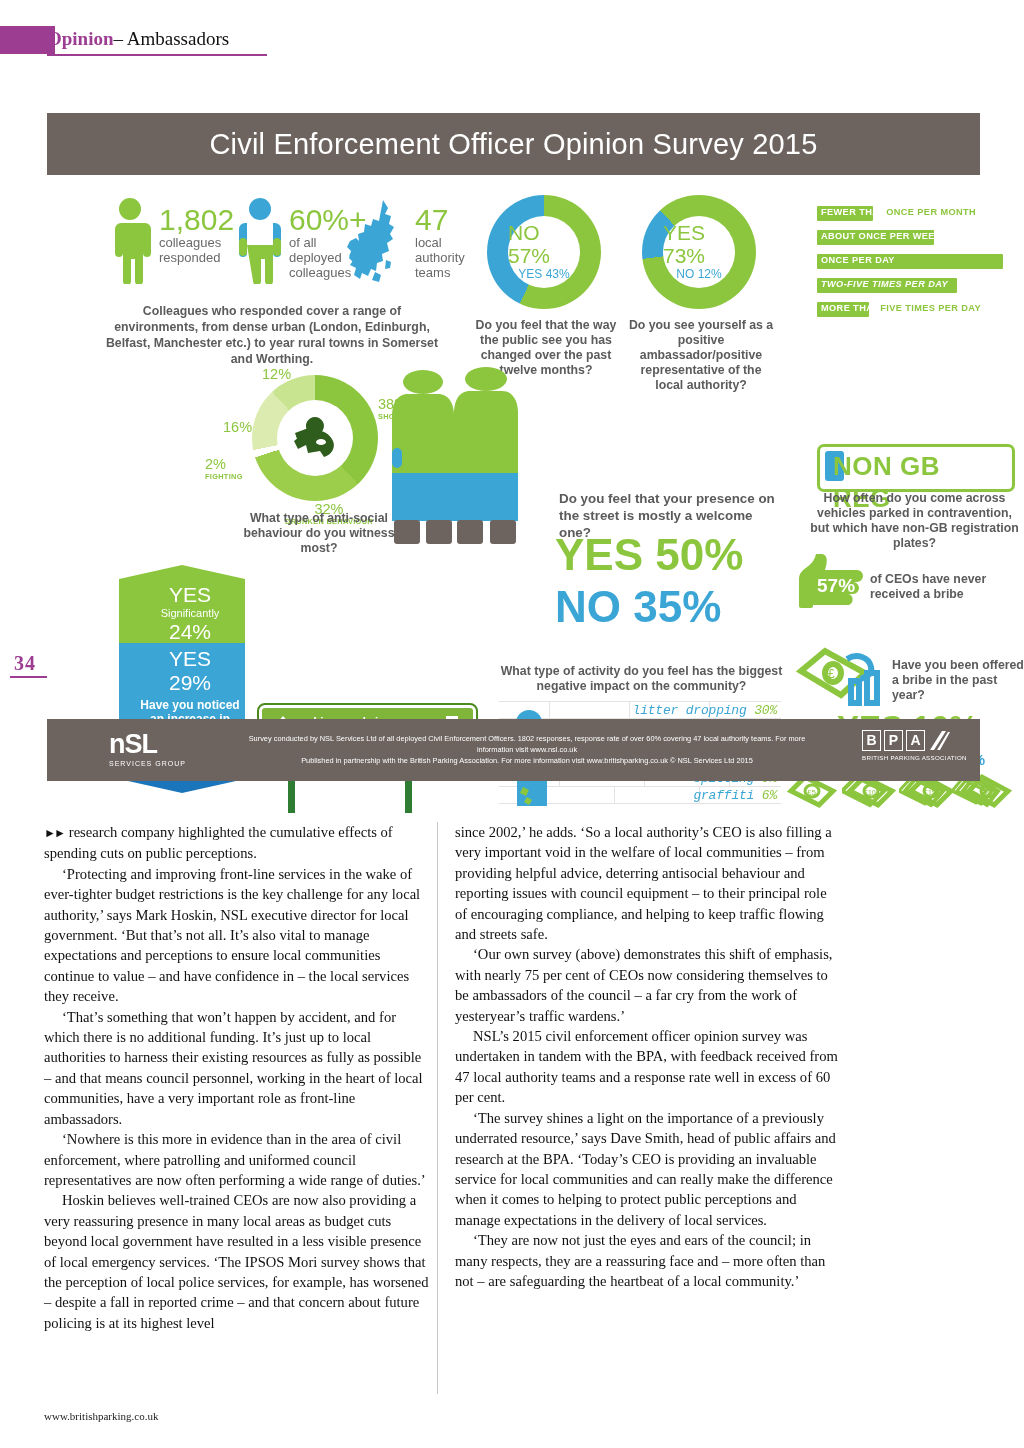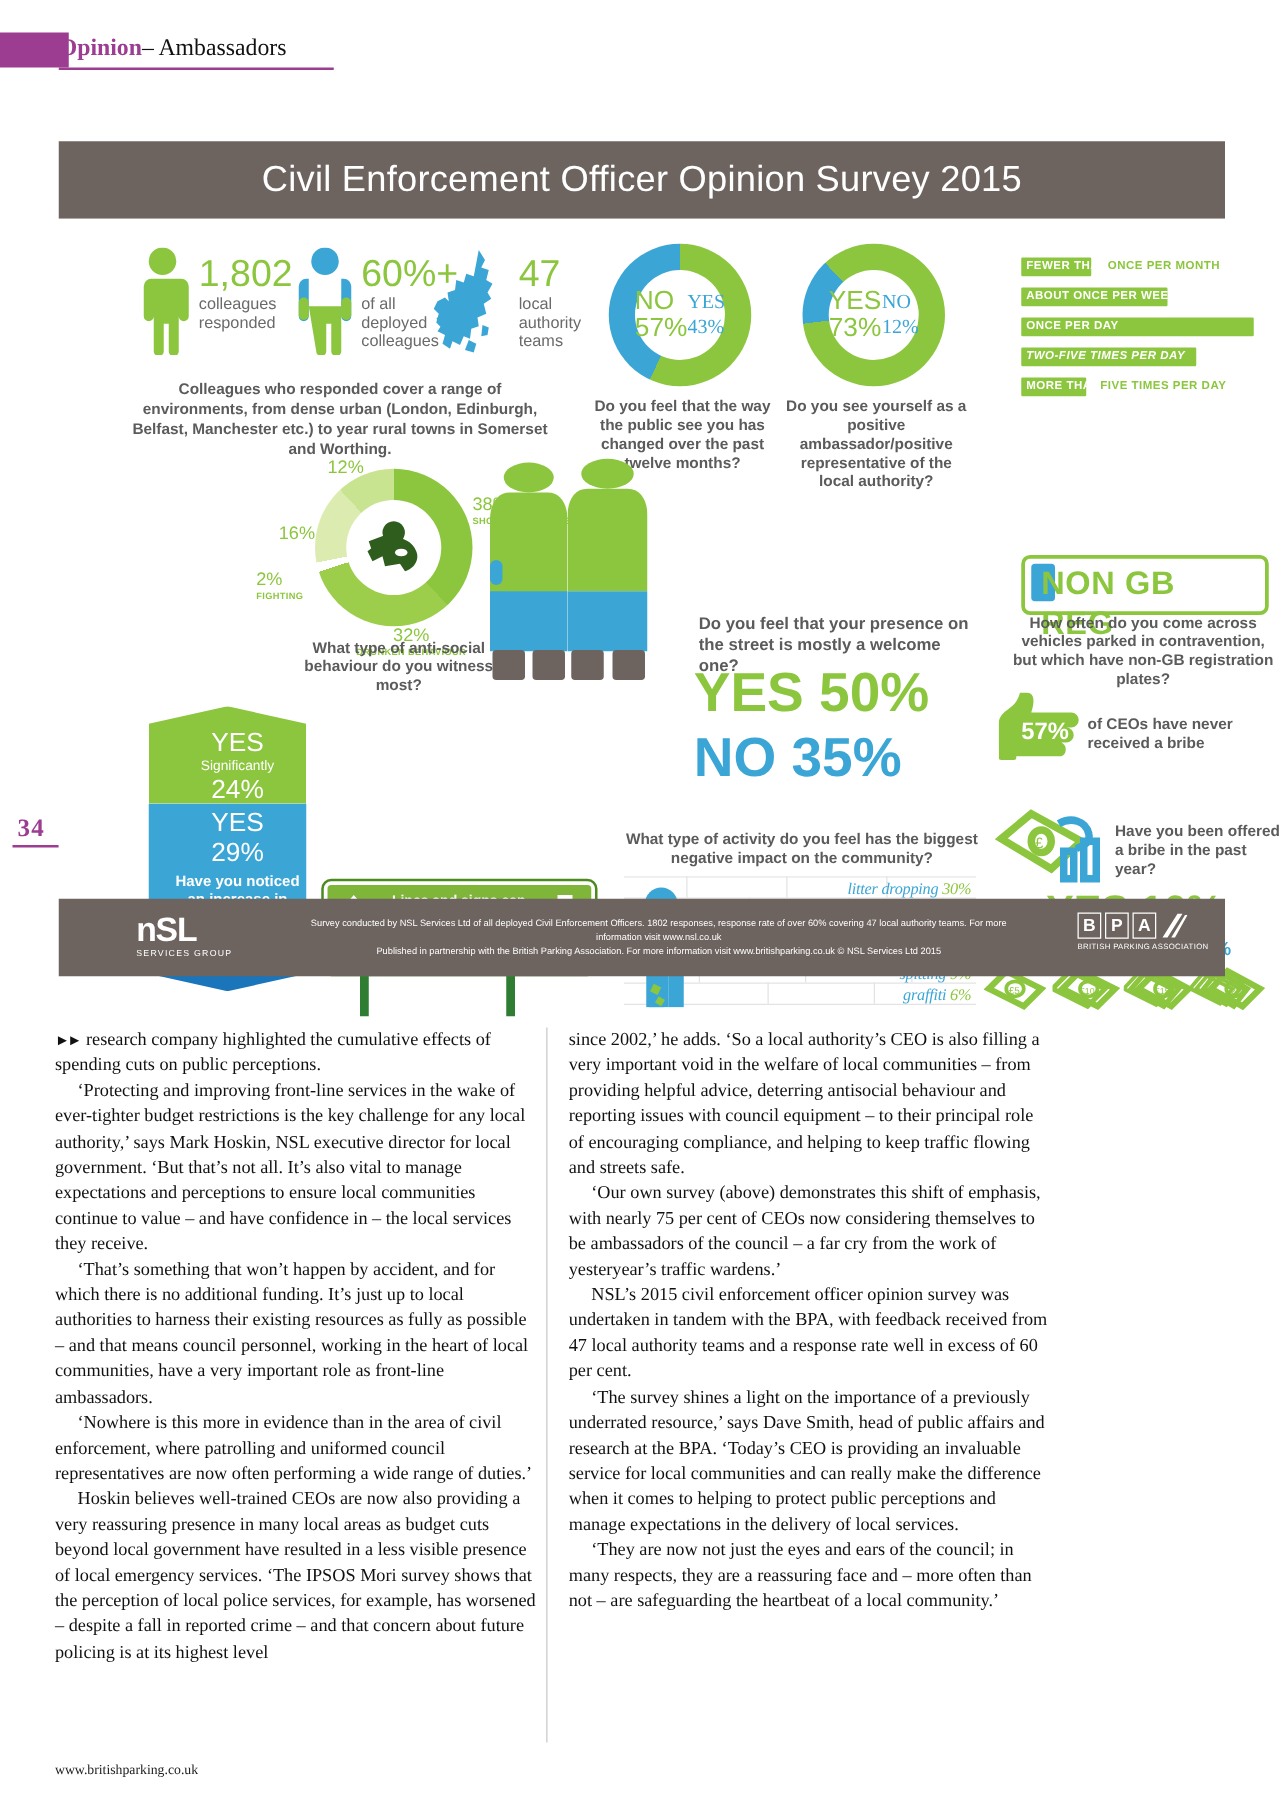--- a/index.html
+++ b/index.html
@@ -33,23 +33,23 @@
   .person{position:absolute;}
   .bignum{font-family:"Liberation Sans",sans-serif;font-size:30px;color:#8cc63e;font-weight:normal;line-height:1;}
   .sublbl{font-family:"Liberation Sans",sans-serif;font-size:13px;color:#6a6a6a;line-height:15px;}
 
   .covernote{position:absolute;left:55px;top:190px;width:340px;text-align:center;
     font-family:"Liberation Sans",sans-serif;font-size:12.3px;font-weight:bold;color:#5b5b5b;line-height:16px;}
 
   
   .donut{position:absolute;border-radius:50%;}
   .donut .hole{position:absolute;left:50%;top:50%;transform:translate(-50%,-50%);
-    border-radius:50%;background:#fff;display:flex;align-items:center;justify-content:center;}
+    border-radius:50%;background:#fff;display:flex;flex-direction:column;align-items:center;justify-content:center;}
   .donut .l1{font-family:"Liberation Sans",sans-serif;font-size:21px;color:#8cc63e;line-height:1.05;}
-  .donut .l2{font-family:Liberation Serif, serif;font-size:16px;color:#3ba6d6;line-height:1.25;}
+  .donut .l2{font-family:Liberation Sans, sans-serif;font-size:12px;color:#3ba6d6;line-height:1.25;}
   .qtext{position:absolute;text-align:center;font-family:"Liberation Sans",sans-serif;
     font-size:12.3px;font-weight:bold;color:#5b5b5b;line-height:15px;}
 
   
   .frqrow{position:absolute;height:15px;}
   .frqbar{position:absolute;left:0;top:0;height:15px;background:#8cc63e;border-radius:1px;}
   .frqlbl{position:absolute;left:4px;top:1px;white-space:nowrap;
     font-family:"Liberation Sans",sans-serif;font-weight:bold;font-size:9.2px;
     letter-spacing:.4px;color:#8cc63e;}
   .frqlbl .inv{color:#ffffff;}
@@ -95,21 +95,21 @@
   .welcome-yes{position:absolute;left:508px;top:420px;font-family:"Liberation Sans",sans-serif;
     font-size:44px;font-weight:bold;color:#8cc63e;line-height:1;}
   .welcome-no{position:absolute;left:508px;top:472px;font-family:"Liberation Sans",sans-serif;
     font-size:44px;font-weight:bold;color:#3ba6d6;line-height:1;}
 
   
   .wall{position:absolute;left:452px;top:588px;width:282px;height:105px;overflow:hidden;}
   .brick-line{position:absolute;left:0;width:282px;height:1px;background:#e3e3e3;}
   .brick-v{position:absolute;width:1px;background:#e3e3e3;}
   .hand{position:absolute;right:4px;white-space:nowrap;
-    font-family:Liberation Serif, serif;font-style:italic;font-size:13px;color:#3ba6d6;letter-spacing:-.2px;}
+    font-family:Liberation Mono, monospace;font-style:italic;font-size:13px;color:#3ba6d6;letter-spacing:-.2px;}
   .hand b{color:#8cc63e;font-style:italic;font-weight:normal;font-size:13px;}
   .wallq{position:absolute;left:452px;top:551px;width:285px;text-align:center;
     font-family:"Liberation Sans",sans-serif;font-size:12.3px;font-weight:bold;color:#5b5b5b;line-height:15px;}
 
   
   .thumbpct{position:absolute;left:770px;top:462px;font-family:"Liberation Sans",sans-serif;
     font-size:19px;font-weight:bold;color:#fff;}
   .bribenote{position:absolute;left:823px;top:459px;width:152px;
     font-family:"Liberation Sans",sans-serif;font-size:12.3px;font-weight:bold;color:#5b5b5b;line-height:15px;}
   .bribeq{position:absolute;left:845px;top:545px;width:132px;

